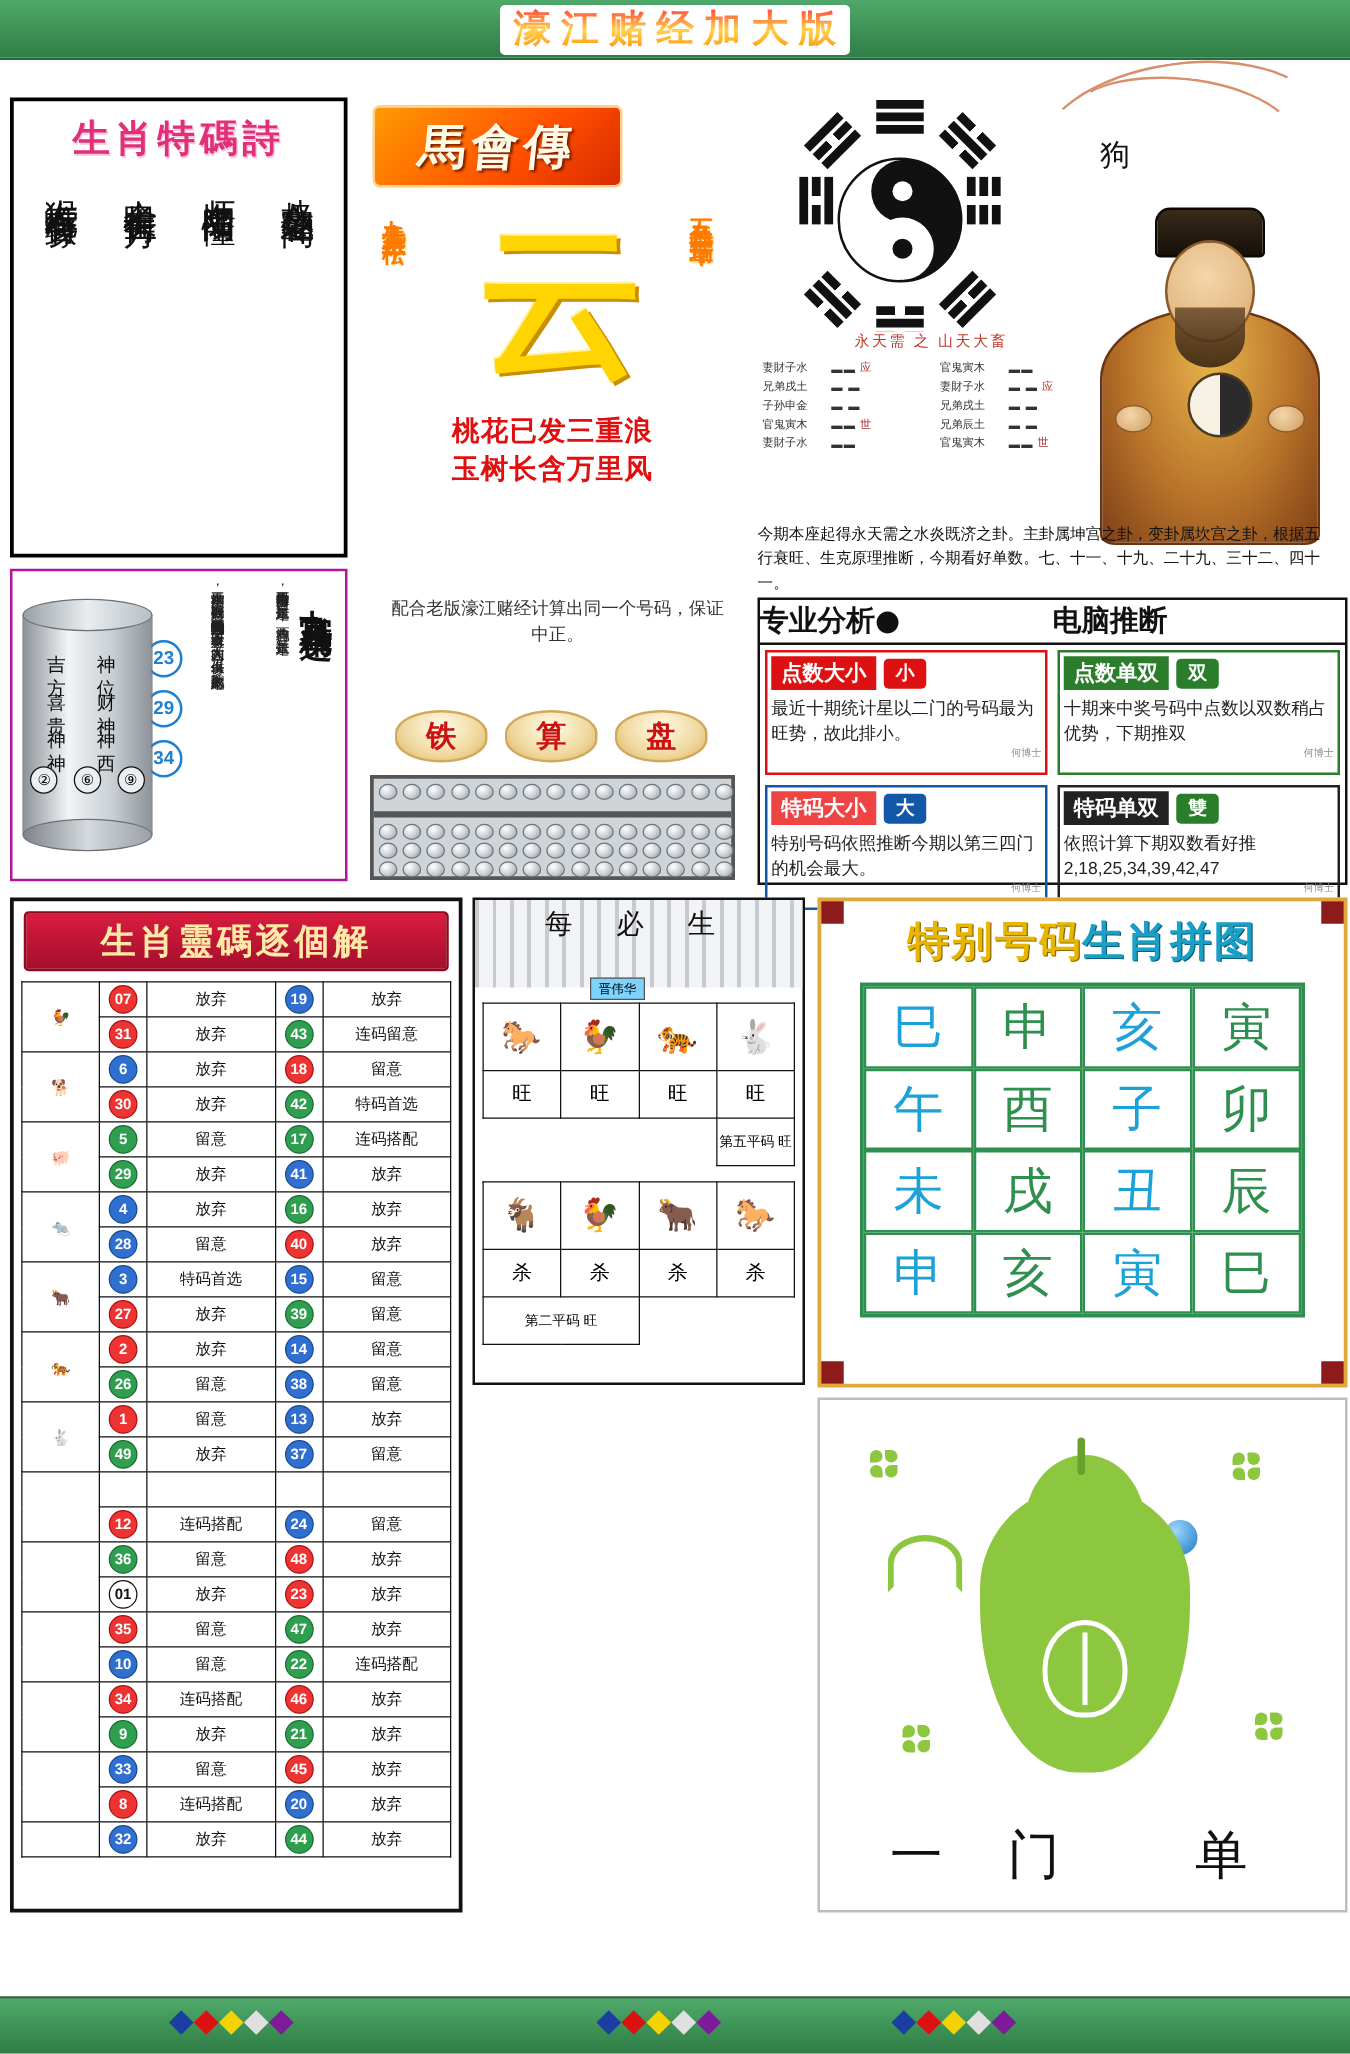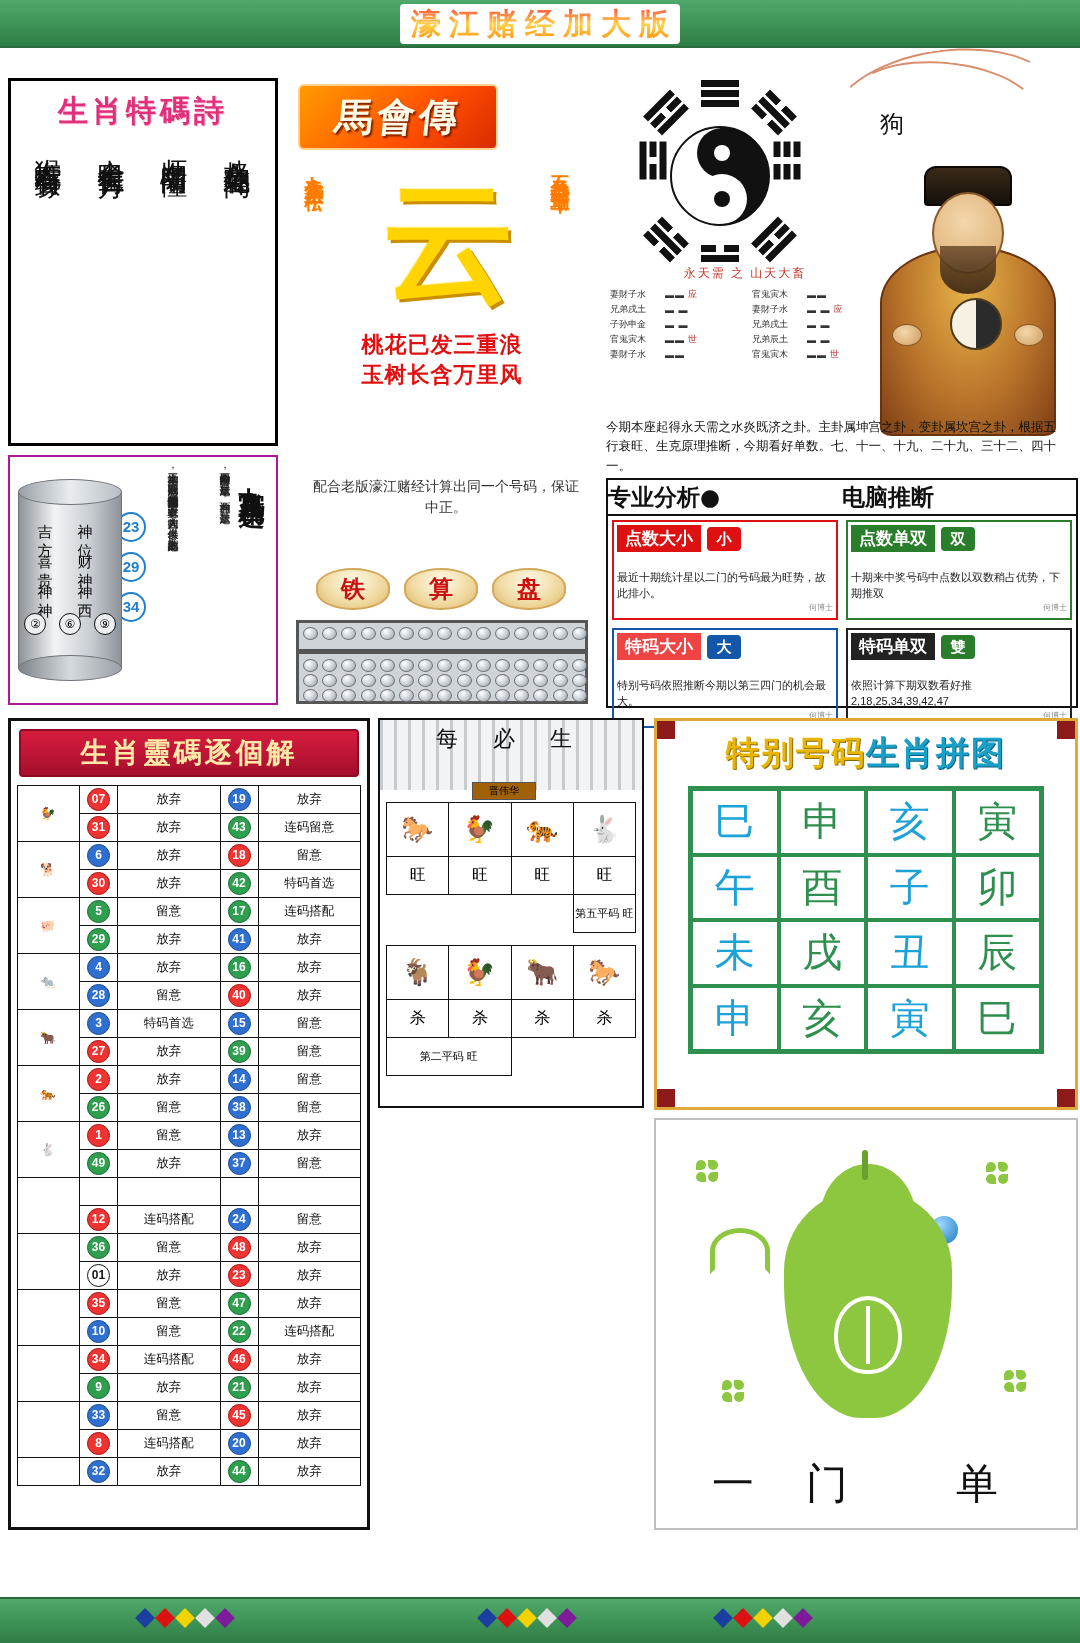--- a/index.html
+++ b/index.html
@@ -189,21 +189,21 @@
   .an-card.green { border-color:#2a7d2a; }
   .an-card.dark { border-color:#222; }
   .an-row { display:flex; align-items:center; gap: 6px; }
   .an-lbl { background:#d11; color:#fff; font-family:"DejaVu Sans", serif; font-size: 17px; font-weight:bold;
     padding: 2px 8px; }
   .an-lbl.blue { background:#ef4444; }
   .an-lbl.green { background:#2a7d2a; }
   .an-lbl.dark { background:#222; }
   .an-pill { width: 34px; height: 24px; border-radius: 4px; color:#fff; font-size: 15px; text-align:center;
     line-height: 24px; font-weight:bold; }
-  .an-body { font-size: 11px; color:#222; line-height:1.45; margin-top: 18px; }
+  .an-body { font-size: 14px; color:#222; line-height:1.45; margin-top: 4px; }
   .an-sign { font-size: 8px; color:#888; text-align:right; }
 
   
   #zodiac { left: 8px; top: 718px; width: 362px; height: 812px; border: 3px solid #111; background:#fff; }
   #zodiac .z-title { margin: 8px; height: 48px; background: linear-gradient(#d81c3f,#a50f2c);
     border: 2px solid #8d0a22; border-radius: 4px; text-align:center; line-height: 44px;
     font-family:"DejaVu Sans", serif; font-size: 28px; font-weight:bold; color:#ffe9a8; letter-spacing: 3px; }
   #ztable { width: 344px; margin: 0 auto; border-collapse: collapse; }
   #ztable td { border: 1px solid #111; height: 28px; font-size: 12.5px; color:#111; }
   .z-an { width: 62px; text-align:center; font-size: 20px; }
@@ -219,21 +219,21 @@
   
   #shasao { left: 378px; top: 718px; width: 266px; height: 390px; border: 2px solid #111; background:#fff; }
   .ss-title { position:relative; height: 70px; }
   .ss-bars { position:absolute; left:0; top:0; width: 100%; height: 70px;
     background: repeating-linear-gradient(to right, #9aa0a6 0 3px, #e8eaec 3px 14px); opacity: .55; }
   .ss-t1, .ss-t2 { position:absolute; width: 100%; text-align:center; font-family:"DejaVu Sans", serif;
     font-size: 22px; letter-spacing: 14px; color:#111; }
   .ss-t1 { top: 4px; }
   .ss-t2 { top: 34px; }
   .ss-stamp { position:absolute; left: 92px; top: 62px; border:1px solid #555; font-size: 10px;
-    padding: 1px 16px; background:#a16207; }
+    padding: 1px 6px; background:#7dd3fc; }
   .ss-grid { width: 250px; margin: 12px auto 0; border-collapse: collapse; }
   .ss-grid td { border: 1px solid #111; width: 62px; height: 38px; text-align:center; font-size: 16px; }
   .ss-grid td.an { height: 54px; font-size: 26px; }
   .ss-grid td.wide { font-size: 11px; height: 28px; margin-left: 27px; }
 
   
   #xixun { left: 378px; top: 1118px; width: 266px; height: 412px; border: 2px solid #111; background:#fff; }
   .xx-head { position:relative; height: 62px; }
   .xx-title { position:absolute; left: 14px; top: 10px; background:#cfe4f5; border:1px solid #8ab;
     padding: 2px 12px; font-family:"DejaVu Sans", serif; font-size: 26px; color:#1b3c6e; letter-spacing:4px; }

